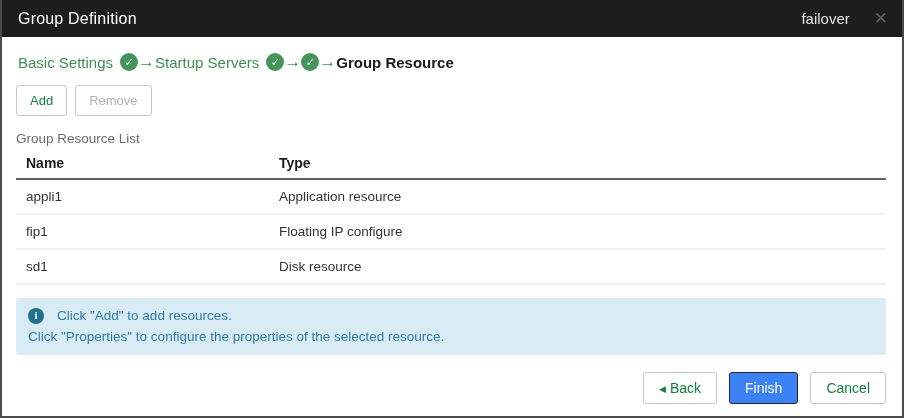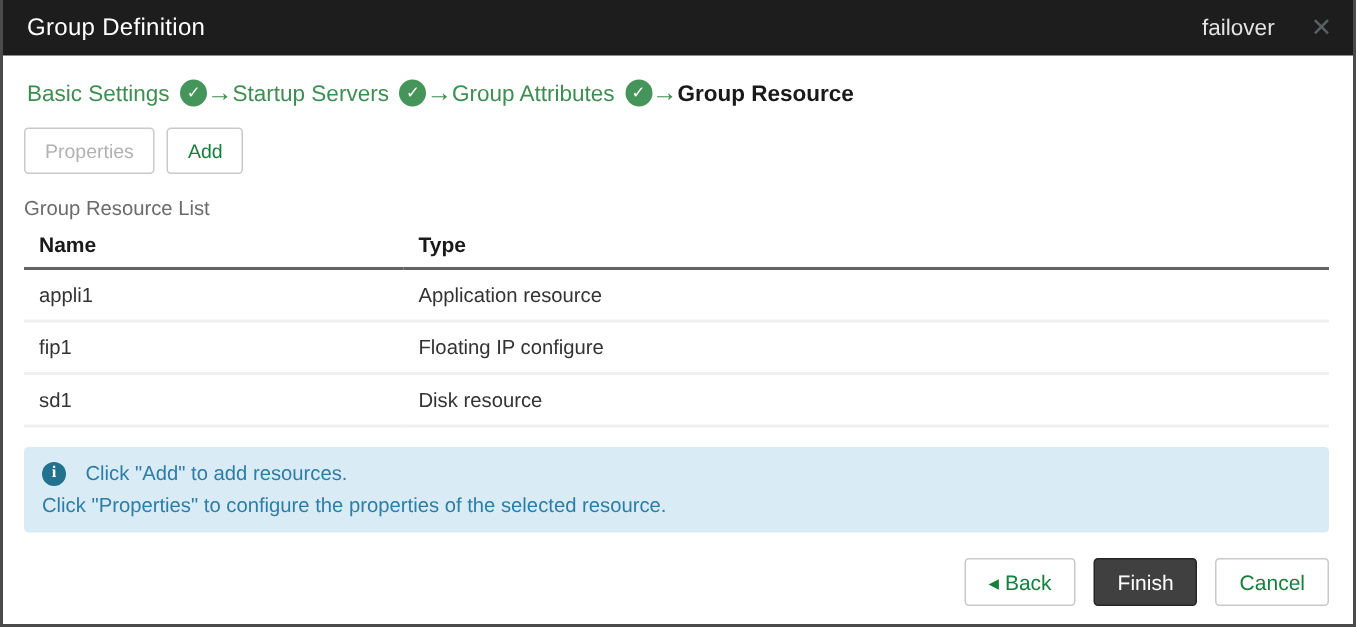--- a/index.html
+++ b/index.html
@@ -102,21 +102,21 @@
     flex: 0 0 16px;
   }
 
   
   .footer {
     display: flex; justify-content: flex-end; gap: 12px;
     padding: 17px 16px 0 16px;
   }
   .footer .btn { font-size: 14px; padding: 7px 15px; }
   .footer .btn .tri { font-size: 9px; margin-right: 4px; position: relative; top: -1px; }
-  .btn.primary { background: #404040; border-color: #262626; color: #fff; text-align: right; }
+  .btn.primary { background: #3b82f6; border-color: #262626; color: #fff; text-align: right; }
 </style>
 </head>
 <body>
 
 <div class="dialog">
 
   <div class="titlebar">
     <span class="title">Group Definition</span>
     <span class="right">
       <span class="context">failover</span>
@@ -129,32 +129,31 @@
       <span>Basic Settings</span>
       <span class="check-icon">✓</span>
     </span>
     <span class="arrow-icon">→</span>
     <span class="step">
       <span>Startup Servers</span>
       <span class="check-icon">✓</span>
     </span>
     <span class="arrow-icon">→</span>
     <span class="step">
-      <span>Group Attributes</span>
       <span class="check-icon">✓</span>
     </span>
     <span class="arrow-icon">→</span>
     <span class="step active">
       <span>Group Resource</span>
     </span>
   </div>
 
   <div class="toolbar">
-    <button class="btn disabled">Properties</button>
     <button class="btn">Add</button>
+    <button class="btn disabled">Remove</button>
   </div>
 
   <div class="caption">Group Resource List</div>
 
   <table>
     <thead>
       <tr>
         <th class="col-name">Name</th>
         <th>Type</th>
       </tr>

